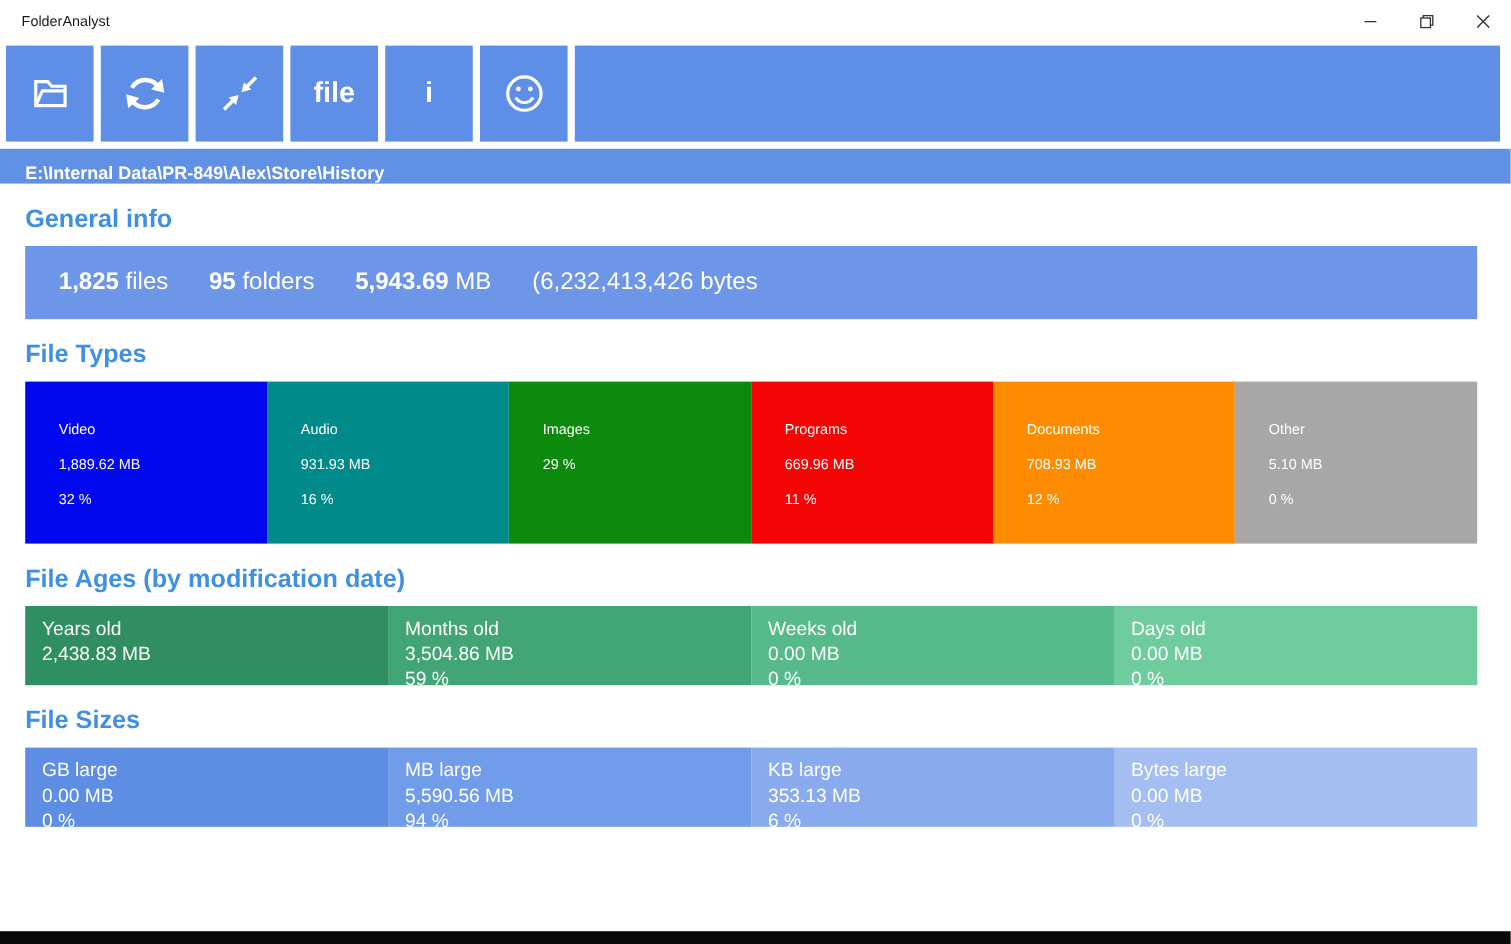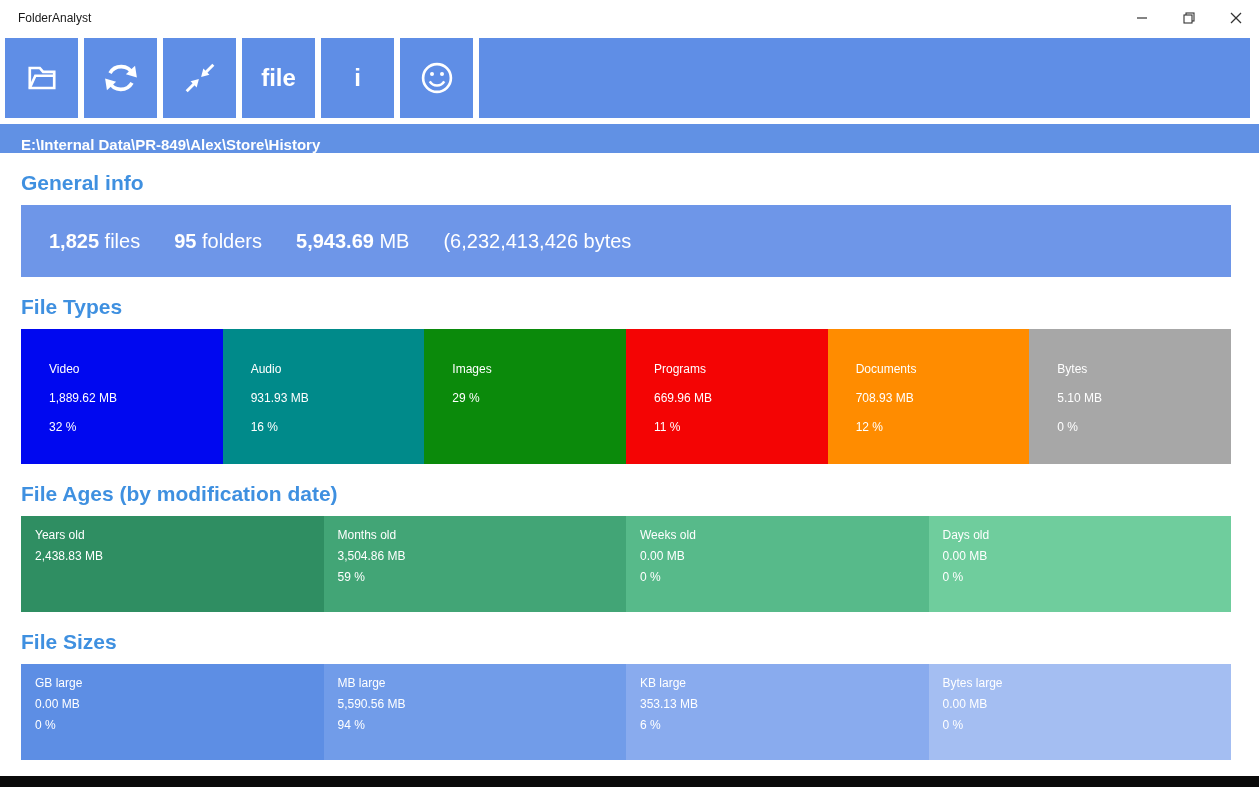--- a/index.html
+++ b/index.html
@@ -17,28 +17,28 @@
   .toolbar{height:80px;margin-top:2px;display:flex;gap:6px;padding-left:5px;padding-right:9px;background:#ffffff;}
   .tb-btn{width:73px;height:80px;background:#5f8ee6;border:none;display:flex;align-items:center;justify-content:center;color:#ffffff;padding:12px;}
   .tb-btn .txt{font-size:24px;font-weight:700;color:#ffffff;}
   .tb-fill{flex:1;background:#5f8ee6;}
   
   .pathbar{height:29px;margin-top:6px;background:#6191e4;display:flex;align-items:center;}
   .pathbar span{color:#ffffff;font-weight:700;font-size:15px;padding-left:21px;margin-top:12px;}
   
   .content{padding-left:21px;padding-right:28px;}
   .section-heading{font-size:21px;font-weight:700;color:#3f90e0;margin:18px 0 10px 0;}
-  .info-banner{height:72px;background:#6e96e8;display:flex;align-items:center;color:#ffffff;font-size:20px;padding-left:28px;}
+  .info-banner{height:61px;background:#6e96e8;display:flex;align-items:center;color:#ffffff;font-size:20px;padding-left:28px;}
   .info-banner .grp{margin-right:34px;white-space:pre;}
   .info-banner .b{font-weight:700;}
   .tile-row{display:flex;}
   .tile{color:#ffffff;box-sizing:border-box;}
   .type-tile{flex:1;height:135px;padding:26px 0 0 28px;font-size:12px;}
   .type-tile div{line-height:29px;}
-  .small-tile{flex:1;height:96px;padding:9px 0 0 14px;font-size:12px;}
+  .small-tile{flex:1;height:66px;padding:9px 0 0 14px;font-size:16px;}
   .small-tile div{line-height:21px;}
   
   .bottom-bar{position:absolute;left:0;bottom:0;width:1259px;height:11px;background:#0a0a0a;}
 </style>
 </head>
 <body>
 
 <div class="titlebar">
   <span class="titlebar-title">FolderAnalyst</span>
   <div class="win-controls">
@@ -136,21 +136,21 @@
       <div>Programs</div>
       <div>669.96 MB</div>
       <div>11 %</div>
     </div>
     <div class="tile type-tile" style="background-color: rgb(255, 140, 0);">
       <div>Documents</div>
       <div>708.93 MB</div>
       <div>12 %</div>
     </div>
     <div class="tile type-tile" style="background-color: rgb(167, 167, 167);">
-      <div>Bytes</div>
+      <div>Other</div>
       <div>5.10 MB</div>
       <div>0 %</div>
     </div>
   </div>
 
   <div class="section-heading">File Ages (by modification date)</div>
   <div class="tile-row">
     <div class="tile small-tile" style="background-color: rgb(47, 142, 98);">
       <div>Years old</div>
       <div>2,438.83 MB</div>

